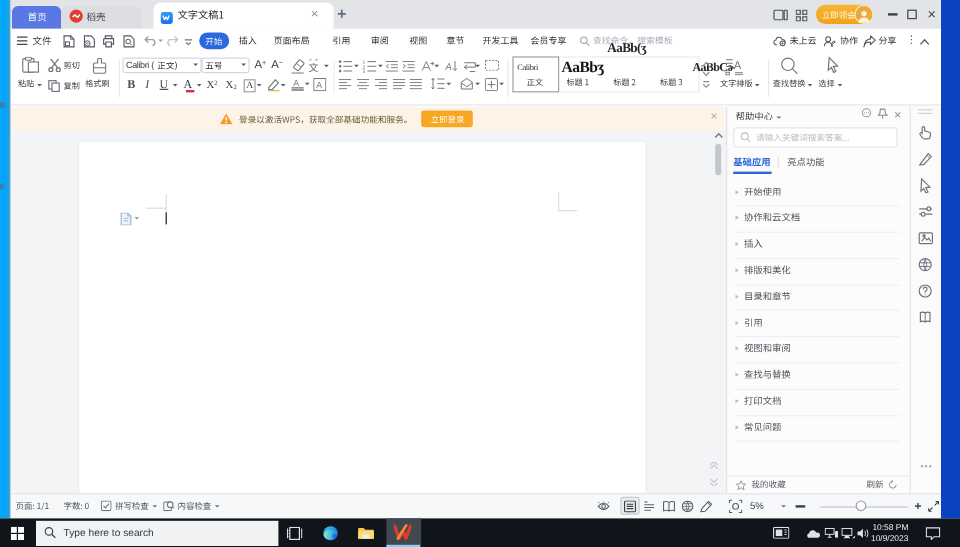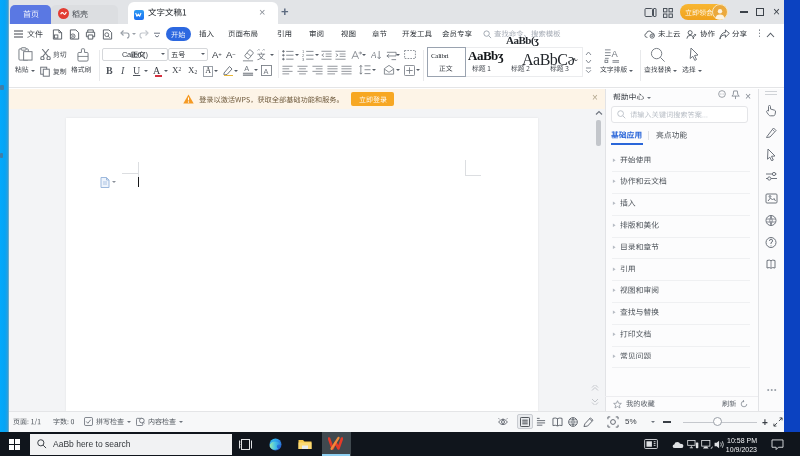--- a/index.html
+++ b/index.html
@@ -222,21 +222,21 @@
     <path d="M4.8 4.5 V1.2 Q4.8 0.5 5.5 0.5 H7.5 Q8.2 0.5 8.2 1.2 V4.5 H10.8 Q12 4.5 12 5.7 V12.5 Q12 13.8 10.8 13.8 H2.2 Q1 13.8 1 12.5 V5.7 Q1 4.5 2.2 4.5 Z" fill="none" stroke="#70767e"></path>
     <path d="M1 8.8 H12" stroke="#70767e" stroke-width="0.9"></path>
   </svg>
 <div style="position:absolute;left:71px;top:66px"><svg style="display:inline-block;vertical-align:top;" width="20.4" height="6.8" viewBox="0 -880 3000 1000" fill="#3a3f46">
       <path transform="translate(0,0)" d="M575 -667H794C764 -604 723 -546 675 -496C627 -545 590 -597 563 -648ZM202 -840V-626H52V-555H193C162 -417 95 -260 28 -175C41 -158 60 -129 67 -109C117 -175 165 -284 202 -397V79H273V-425C304 -381 339 -327 355 -299L400 -356C382 -382 300 -481 273 -511V-555H387L363 -535C380 -523 409 -497 422 -484C456 -514 490 -550 521 -590C548 -543 583 -495 626 -450C541 -377 441 -323 341 -291C356 -276 375 -248 384 -230C410 -240 436 -250 462 -262V81H532V37H811V77H884V-270L930 -252C941 -271 962 -300 977 -315C878 -345 794 -392 726 -449C796 -522 853 -610 889 -713L842 -735L828 -732H612C628 -761 642 -791 654 -822L582 -841C543 -739 478 -641 403 -570V-626H273V-840ZM532 -29V-222H811V-29ZM511 -287C570 -318 625 -356 676 -401C725 -358 782 -319 847 -287Z"></path>
       <path transform="translate(1000,0)" d="M709 -791C761 -755 823 -701 853 -665L905 -712C875 -747 811 -798 760 -833ZM565 -836C565 -774 567 -713 570 -653H55V-580H575C601 -208 685 82 849 82C926 82 954 31 967 -144C946 -152 918 -169 901 -186C894 -52 883 4 855 4C756 4 678 -241 653 -580H947V-653H649C646 -712 645 -773 645 -836ZM59 -24 83 50C211 22 395 -20 565 -60L559 -128L345 -82V-358H532V-431H90V-358H270V-67Z"></path>
       <path transform="translate(2000,0)" d="M647 -736V-173H718V-736ZM847 -821V-20C847 -3 842 1 826 2C808 2 752 3 693 1C704 24 714 58 718 79C792 79 848 76 878 64C908 51 920 29 920 -20V-821ZM192 -417V-30H250V-353H346V78H411V-353H515V-111C515 -101 513 -99 503 -98C494 -98 467 -98 430 -99C440 -82 449 -56 451 -37C499 -37 531 -38 552 -50C573 -61 578 -80 578 -110V-417H515H411V-520H574V-783H106V-445C106 -305 101 -115 29 18C46 26 75 48 86 61C163 -82 174 -296 174 -445V-520H346V-417ZM174 -715H503V-588H174Z"></path>
     </svg></div>
 <div style="position:absolute;left:99px;top:50px;width:1px;height:31px;background:#e8e9eb"></div>
 <div style="position:absolute;left:102px;top:47.5px;width:66px;height:13px;border:1px solid #d5d7da;border-radius:2px;background:#fff"></div>
-<div style="position:absolute;left:122px;top:50px;font-size:7.5px;color:#3a3f46;letter-spacing:-0.3px">Calibri (</div>
+<div style="position:absolute;left:105px;top:50px;font-size:7.5px;color:#3a3f46;letter-spacing:-0.3px">Calibri (</div>
 <div style="position:absolute;left:131px;top:50.5px"><svg style="display:inline-block;vertical-align:top;" width="14.4" height="7.2" viewBox="0 -880 2000 1000" fill="#24292f">
       <path transform="translate(0,0)" d="M188 -510V-38H52V35H950V-38H565V-353H878V-426H565V-693H917V-767H90V-693H486V-38H265V-510Z"></path>
       <path transform="translate(1000,0)" d="M423 -823C453 -774 485 -707 497 -666L580 -693C566 -734 531 -799 501 -847ZM50 -664V-590H206C265 -438 344 -307 447 -200C337 -108 202 -40 36 7C51 25 75 60 83 78C250 24 389 -48 502 -146C615 -46 751 28 915 73C928 52 950 20 967 4C807 -36 671 -107 560 -201C661 -304 738 -432 796 -590H954V-664ZM504 -253C410 -348 336 -462 284 -590H711C661 -455 592 -344 504 -253Z"></path>
     </svg></div>
 <div style="position:absolute;left:145.5px;top:50px;font-size:7.5px;color:#3a3f46">)</div>
 <div style="position:absolute;left:161px;top:52.5px;width:0;height:0;border-left:2.2px solid transparent;border-right:2.2px solid transparent;border-top:2.8px solid #565d66"></div>
 <div style="position:absolute;left:168px;top:47.5px;width:40px;height:13px;border:1px solid #d5d7da;border-radius:2px;background:#fff"></div>
 <div style="position:absolute;left:171px;top:50.5px"><svg style="display:inline-block;vertical-align:top;" width="14.4" height="7.2" viewBox="0 -880 2000 1000" fill="#24292f">
       <path transform="translate(0,0)" d="M175 -451V-378H363C343 -258 322 -141 302 -49H56V25H946V-49H742C757 -180 772 -338 779 -449L721 -455L707 -451H454L488 -669H875V-743H120V-669H406C397 -601 386 -526 375 -451ZM384 -49C402 -140 423 -257 443 -378H695C688 -285 676 -156 663 -49Z"></path>
       <path transform="translate(1000,0)" d="M260 -732H736V-596H260ZM185 -799V-530H815V-799ZM63 -440V-371H269C249 -309 224 -240 203 -191H727C708 -75 688 -19 663 1C651 9 639 10 615 10C587 10 514 9 444 2C458 23 468 52 470 74C539 78 605 79 639 77C678 76 702 70 726 50C763 18 788 -57 812 -225C814 -236 816 -259 816 -259H315L352 -371H933V-440Z"></path>
@@ -396,21 +396,21 @@
       <path transform="translate(0,0)" d="M466 -764V-693H902V-764ZM779 -325C826 -225 873 -95 888 -16L957 -41C940 -120 892 -247 843 -345ZM491 -342C465 -236 420 -129 364 -57C381 -49 411 -28 425 -18C479 -94 529 -211 560 -327ZM422 -525V-454H636V-18C636 -5 632 -1 617 0C604 0 557 1 505 -1C515 22 526 54 529 76C599 76 645 74 674 62C703 49 712 26 712 -17V-454H956V-525ZM202 -840V-628H49V-558H186C153 -434 88 -290 24 -215C38 -196 58 -165 66 -145C116 -209 165 -314 202 -422V79H277V-444C311 -395 351 -333 368 -301L412 -360C392 -388 306 -498 277 -531V-558H408V-628H277V-840Z"></path>
       <path transform="translate(1000,0)" d="M176 -615H380V-539H176ZM176 -743H380V-668H176ZM108 -798V-484H450V-798ZM695 -530C688 -271 668 -143 458 -77C471 -65 488 -42 494 -27C722 -103 751 -248 758 -530ZM730 -186C793 -141 870 -75 908 -33L954 -79C914 -120 835 -183 774 -226ZM124 -302C119 -157 100 -37 33 41C49 49 77 68 88 78C125 30 149 -28 164 -98C254 35 401 58 614 58H936C940 39 952 9 963 -6C905 -4 660 -4 615 -4C495 -5 395 -11 317 -43V-186H483V-244H317V-351H501V-410H49V-351H252V-81C222 -105 197 -136 178 -176C183 -214 186 -255 188 -298ZM540 -636V-215H603V-579H841V-219H907V-636H719C731 -664 744 -699 757 -733H955V-794H499V-733H681C672 -700 661 -664 650 -636Z"></path>
       <path transform="translate(2224,0)" d="M88 0H490V-76H343V-733H273C233 -710 186 -693 121 -681V-623H252V-76H88Z"></path>
     </svg></div>
 <div style="position:absolute;left:506px;top:34px;font-size:11px;font-weight:bold;color:#23272c;letter-spacing:-0.5px;font-family:Liberation Serif, serif">AaBb(ʒ</div>
 <div style="position:absolute;left:511px;top:65px"><svg style="display:inline-block;vertical-align:top;" width="18.9" height="6.8" viewBox="0 -880 2779 1000" fill="#3a3f46">
       <path transform="translate(0,0)" d="M466 -764V-693H902V-764ZM779 -325C826 -225 873 -95 888 -16L957 -41C940 -120 892 -247 843 -345ZM491 -342C465 -236 420 -129 364 -57C381 -49 411 -28 425 -18C479 -94 529 -211 560 -327ZM422 -525V-454H636V-18C636 -5 632 -1 617 0C604 0 557 1 505 -1C515 22 526 54 529 76C599 76 645 74 674 62C703 49 712 26 712 -17V-454H956V-525ZM202 -840V-628H49V-558H186C153 -434 88 -290 24 -215C38 -196 58 -165 66 -145C116 -209 165 -314 202 -422V79H277V-444C311 -395 351 -333 368 -301L412 -360C392 -388 306 -498 277 -531V-558H408V-628H277V-840Z"></path>
       <path transform="translate(1000,0)" d="M176 -615H380V-539H176ZM176 -743H380V-668H176ZM108 -798V-484H450V-798ZM695 -530C688 -271 668 -143 458 -77C471 -65 488 -42 494 -27C722 -103 751 -248 758 -530ZM730 -186C793 -141 870 -75 908 -33L954 -79C914 -120 835 -183 774 -226ZM124 -302C119 -157 100 -37 33 41C49 49 77 68 88 78C125 30 149 -28 164 -98C254 35 401 58 614 58H936C940 39 952 9 963 -6C905 -4 660 -4 615 -4C495 -5 395 -11 317 -43V-186H483V-244H317V-351H501V-410H49V-351H252V-81C222 -105 197 -136 178 -176C183 -214 186 -255 188 -298ZM540 -636V-215H603V-579H841V-219H907V-636H719C731 -664 744 -699 757 -733H955V-794H499V-733H681C672 -700 661 -664 650 -636Z"></path>
       <path transform="translate(2224,0)" d="M44 0H505V-79H302C265 -79 220 -75 182 -72C354 -235 470 -384 470 -531C470 -661 387 -746 256 -746C163 -746 99 -704 40 -639L93 -587C134 -636 185 -672 245 -672C336 -672 380 -611 380 -527C380 -401 274 -255 44 -54Z"></path>
     </svg></div>
-<div style="position:absolute;left:522px;top:51px;font-size:16px;font-weight:normal;color:#23272c;letter-spacing:-0.5px;font-family:'Liberation Serif'">AaBbCɚ</div>
+<div style="position:absolute;left:577px;top:51px;font-size:10px;font-weight:bold;color:#23272c;letter-spacing:-0.5px;font-family:'Liberation Serif'">AaBbCɚ</div>
 <div style="position:absolute;left:550px;top:65px"><svg style="display:inline-block;vertical-align:top;" width="18.9" height="6.8" viewBox="0 -880 2779 1000" fill="#3a3f46">
       <path transform="translate(0,0)" d="M466 -764V-693H902V-764ZM779 -325C826 -225 873 -95 888 -16L957 -41C940 -120 892 -247 843 -345ZM491 -342C465 -236 420 -129 364 -57C381 -49 411 -28 425 -18C479 -94 529 -211 560 -327ZM422 -525V-454H636V-18C636 -5 632 -1 617 0C604 0 557 1 505 -1C515 22 526 54 529 76C599 76 645 74 674 62C703 49 712 26 712 -17V-454H956V-525ZM202 -840V-628H49V-558H186C153 -434 88 -290 24 -215C38 -196 58 -165 66 -145C116 -209 165 -314 202 -422V79H277V-444C311 -395 351 -333 368 -301L412 -360C392 -388 306 -498 277 -531V-558H408V-628H277V-840Z"></path>
       <path transform="translate(1000,0)" d="M176 -615H380V-539H176ZM176 -743H380V-668H176ZM108 -798V-484H450V-798ZM695 -530C688 -271 668 -143 458 -77C471 -65 488 -42 494 -27C722 -103 751 -248 758 -530ZM730 -186C793 -141 870 -75 908 -33L954 -79C914 -120 835 -183 774 -226ZM124 -302C119 -157 100 -37 33 41C49 49 77 68 88 78C125 30 149 -28 164 -98C254 35 401 58 614 58H936C940 39 952 9 963 -6C905 -4 660 -4 615 -4C495 -5 395 -11 317 -43V-186H483V-244H317V-351H501V-410H49V-351H252V-81C222 -105 197 -136 178 -176C183 -214 186 -255 188 -298ZM540 -636V-215H603V-579H841V-219H907V-636H719C731 -664 744 -699 757 -733H955V-794H499V-733H681C672 -700 661 -664 650 -636Z"></path>
       <path transform="translate(2224,0)" d="M263 13C394 13 499 -65 499 -196C499 -297 430 -361 344 -382V-387C422 -414 474 -474 474 -563C474 -679 384 -746 260 -746C176 -746 111 -709 56 -659L105 -601C147 -643 198 -672 257 -672C334 -672 381 -626 381 -556C381 -477 330 -416 178 -416V-346C348 -346 406 -288 406 -199C406 -115 345 -63 257 -63C174 -63 119 -103 76 -147L29 -88C77 -35 149 13 263 13Z"></path>
     </svg></div>
 <svg style="position:absolute;left:585px;top:51px;" width="7" height="5" viewBox="0 0 7 5">
     <path d="M1 4 L3.5 1 L6 4" fill="none" stroke="#878d96"></path>
   </svg>
 <svg style="position:absolute;left:585px;top:59px;" width="7" height="5" viewBox="0 0 7 5">
     <path d="M1 1 L3.5 4 L6 1" fill="none" stroke="#878d96"></path>
@@ -803,21 +803,21 @@
     <rect x="0" y="0" width="5" height="5" fill="#fefefe"></rect>
     <rect x="6" y="0" width="5" height="5" fill="#fefefe"></rect>
     <rect x="0" y="6" width="5" height="5" fill="#fefefe"></rect>
     <rect x="6" y="6" width="5" height="5" fill="#fefefe"></rect>
   </svg>
 <div style="position:absolute;left:29.5px;top:434px;width:202px;height:21px;background:#f1f2f3"></div>
 <svg style="position:absolute;left:37px;top:438.5px;" width="10" height="10" viewBox="0 0 11 11">
     <circle cx="4.2" cy="4.2" r="3.4" fill="none" stroke="#3c4147" stroke-width="1.1"></circle>
     <path d="M6.8 6.8 L10 10" stroke="#3c4147" stroke-width="1.1"></path>
   </svg>
-<div style="position:absolute;left:53px;top:439px;font-size:8.5px;color:#34383c">AaBb here to search</div>
+<div style="position:absolute;left:53px;top:439px;font-size:8.5px;color:#34383c">Type here to search</div>
 <svg style="position:absolute;left:239px;top:439px;" width="13" height="11" viewBox="0 0 13 11">
     <rect x="2.5" y="0.5" width="8" height="10" fill="none" stroke="#dfe1e4"></rect>
     <path d="M0.5 1.5 v8 M12.5 1.5 v8" stroke="#dfe1e4"></path>
     <path d="M0.5 3 h1 M0.5 5.5 h1 M0.5 8 h1 M12 3 h1 M12 5.5 h1 M12 8 h1" stroke="#dfe1e4" stroke-width="0.7"></path>
   </svg>
 <svg style="position:absolute;left:269px;top:438px;" width="13" height="13" viewBox="0 0 13 13">
     <defs>
       <linearGradient id="eg1" x1="0.2" y1="0" x2="0.8" y2="1">
         <stop offset="0" stop-color="#36c5f4"></stop>
         <stop offset="0.55" stop-color="#2b7de0"></stop>

